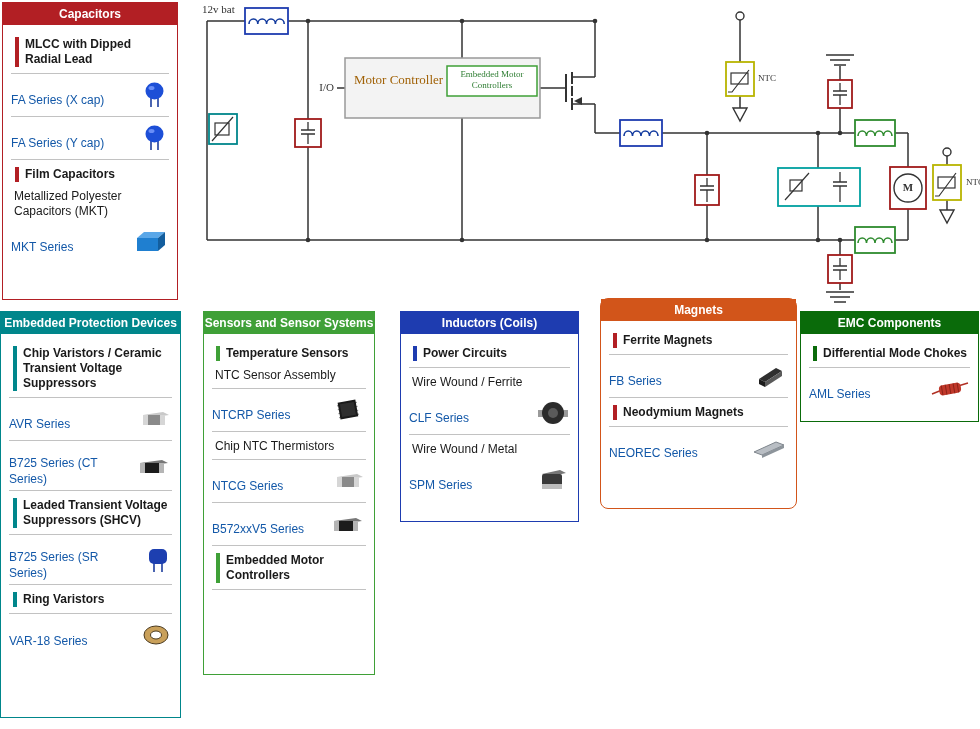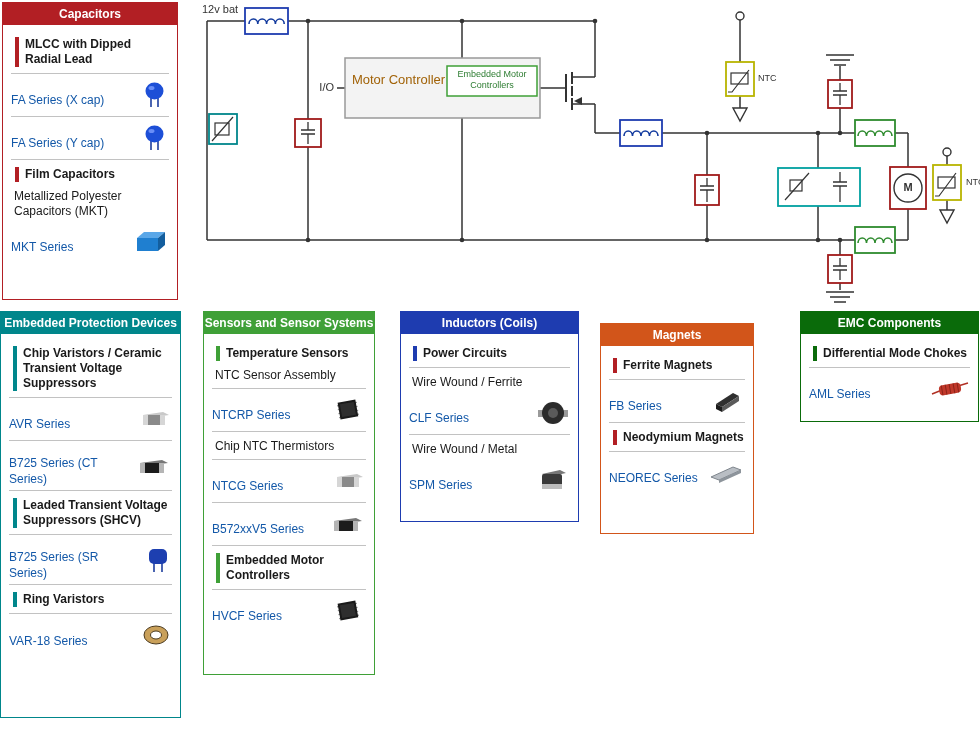--- a/index.html
+++ b/index.html
@@ -25,26 +25,26 @@
   .pnl-teal{border-color:#00868b}  .hdr-teal{background:#00868b}  .bar-teal{border-left:4px solid #00868b}
   .pnl-green{border-color:#3fa037} .hdr-green{background:#3fa037} .bar-green{border-left:4px solid #3fa037}
   .pnl-blue{border-color:#1e3cb0}  .hdr-blue{background:#1e3cb0}  .bar-blue{border-left:4px solid #1e3cb0}
   .pnl-orange{border-color:#d2551a}.hdr-orange{background:#d2551a}.bar-crimson{border-left:4px solid #b21f24}
   .pnl-dkgreen{border-color:#0a6b0a}.hdr-dkgreen{background:#0a6b0a}.bar-dkgreen{border-left:4px solid #0a6b0a}
 
   #panel-capacitors{left:2px;top:2px;width:176px;height:298px;}
   #panel-voltage{left:0px;top:311px;width:181px;height:407px;}
   #panel-sensors{left:203px;top:311px;width:172px;height:364px;}
   #panel-inductors{left:400px;top:311px;width:179px;height:211px;}
-  #panel-magnets{left:600px;top:323px;width:154px;height:211px;}
+  #panel-magnets{left:600px;top:298px;width:197px;height:211px;border-radius:8px;}
   #panel-emc{left:800px;top:311px;width:179px;height:111px;}
 
   
   .schematic{position:absolute;left:200px;top:0;width:780px;height:306px;}
-  .sch-label{position:absolute;color:#333;font-size:11px;white-space:nowrap;}
+  .sch-label{position:absolute;color:#333;font-size:11px;white-space:nowrap;font-family:Liberation Serif, serif;}
   .sch-center{text-align:center;white-space:normal;}
 </style>
 </head>
 <body>
 
 <div class="schematic">
   <svg width="780" height="306" viewBox="0 0 780 306">
 
     <path d="
       M7,21 H45 M88,21 H395
@@ -311,32 +311,20 @@
             <polygon points="4,9 26,6 32,9 10,12" fill="#777"></polygon>
             <rect x="4" y="9" width="24" height="10" fill="#1c1c1c"></rect>
             <rect x="4" y="9" width="5" height="10" fill="#b5b5b5"></rect>
             <rect x="23" y="9" width="5" height="10" fill="#b5b5b5"></rect>
           </svg>
       </span>
     </a>
     <div class="sep"></div>
     <div class="item-heading bar-green">Embedded Motor Controllers</div>
     <div class="sep"></div>
-    <a class="item-link">
-      <span class="link-label">HVCF Series</span>
-      <span class="icon">
-        <svg width="36" height="28" viewBox="0 0 36 28">
-            <g transform="rotate(-10 18 14)">
-              <path d="M8,8 H28 M8,12 H28 M8,16 H28 M8,20 H28" stroke="#8a8a8a" stroke-width="1.2"></path>
-              <rect x="9" y="5" width="18" height="17" fill="#1a1a1a"></rect>
-              <rect x="11" y="7" width="14" height="13" fill="#2e2e2e"></rect>
-            </g>
-          </svg>
-      </span>
-    </a>
   </div>
 </div>
 
 <div class="panel pnl-blue" id="panel-inductors">
   <div class="panel-header hdr-blue">Inductors (Coils)</div>
   <div class="panel-body">
     <div class="item-heading bar-blue">Power Circuits</div>
     <div class="sep"></div>
     <div class="item-text">Wire Wound / Ferrite</div>
     <a class="item-link">

